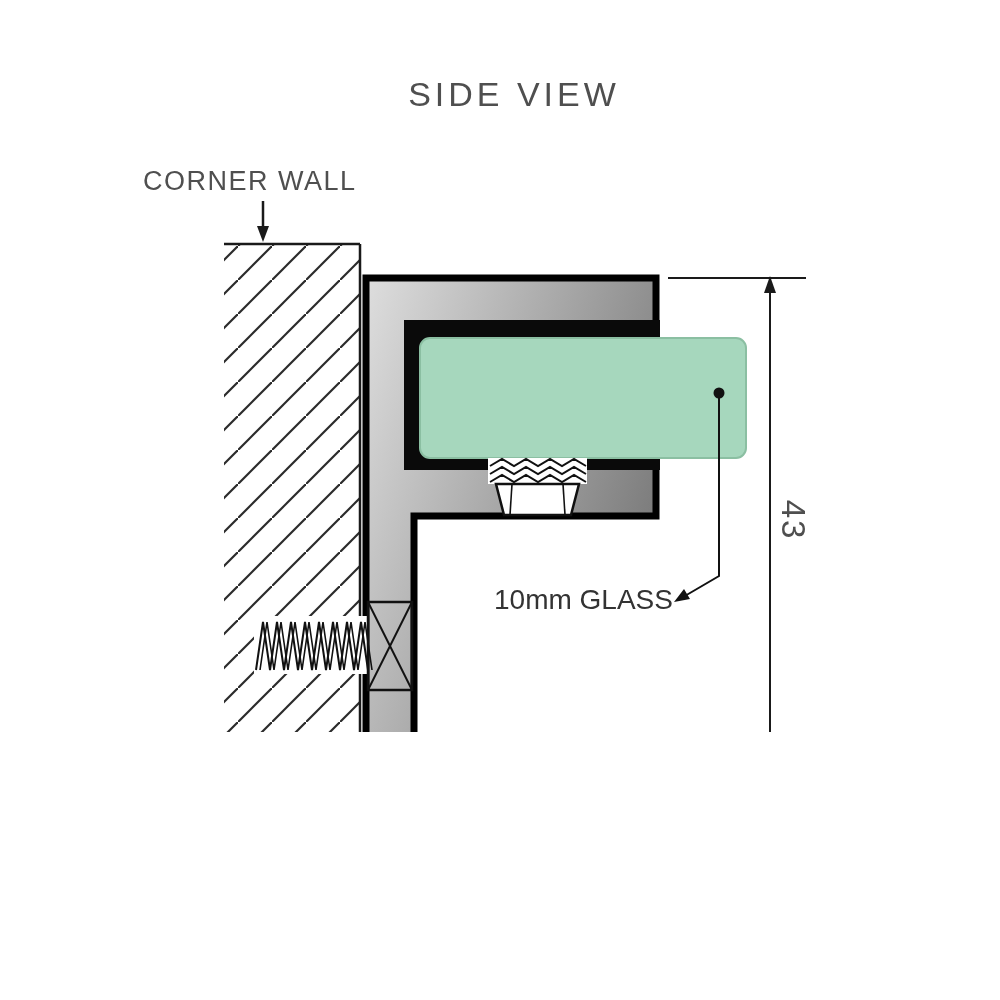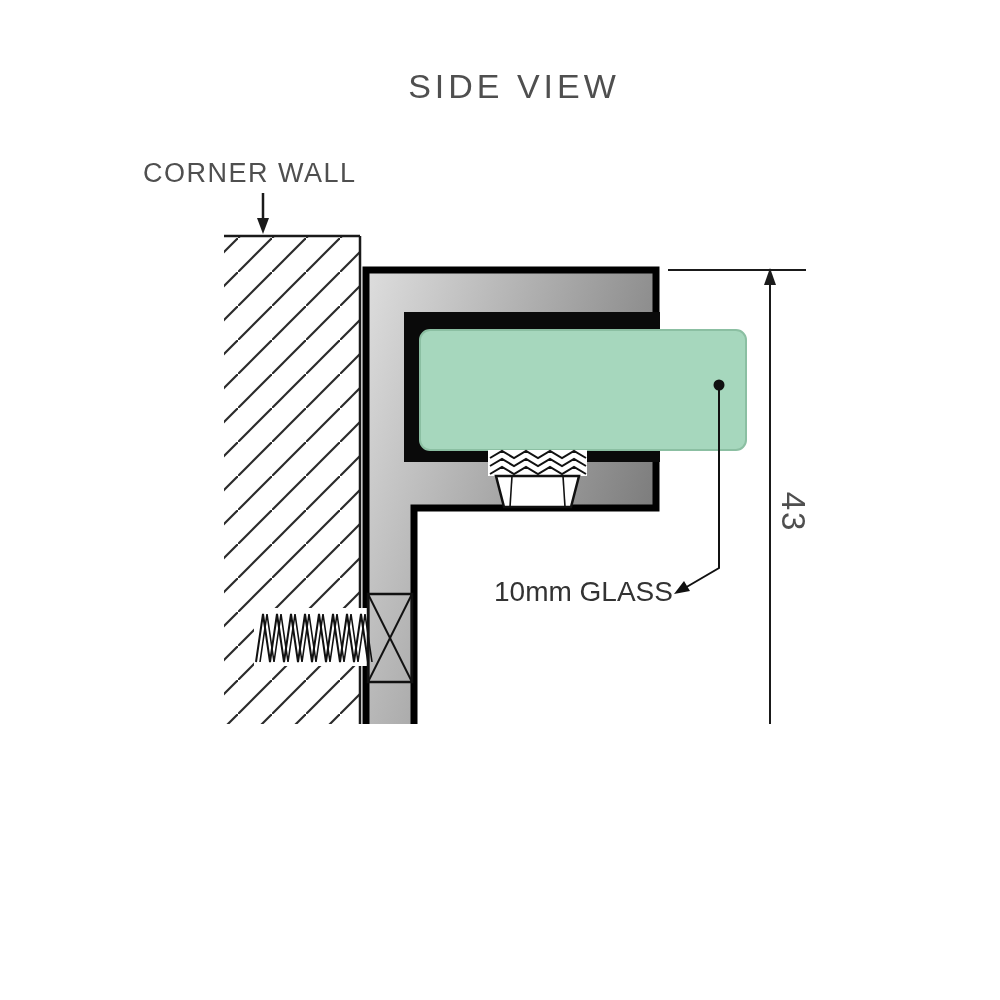--- a/index.html
+++ b/index.html
@@ -3,20 +3,21 @@
 <meta charset="utf-8">
 <style>
   html, body { margin: 0; padding: 0; background: #ffffff; }
   .stage {
     position: relative;
     width: 1000px;
     height: 724px;
     background: #ffffff;
     font-family: "Liberation Sans", "DejaVu Sans", sans-serif;
     overflow: hidden;
+    margin-top: 8px;
   }
   svg { display: block; }
   text {
     font-family: "Liberation Sans", "DejaVu Sans", sans-serif;
   }
 </style>
 </head>
 <body>
 
 <div class="stage">

